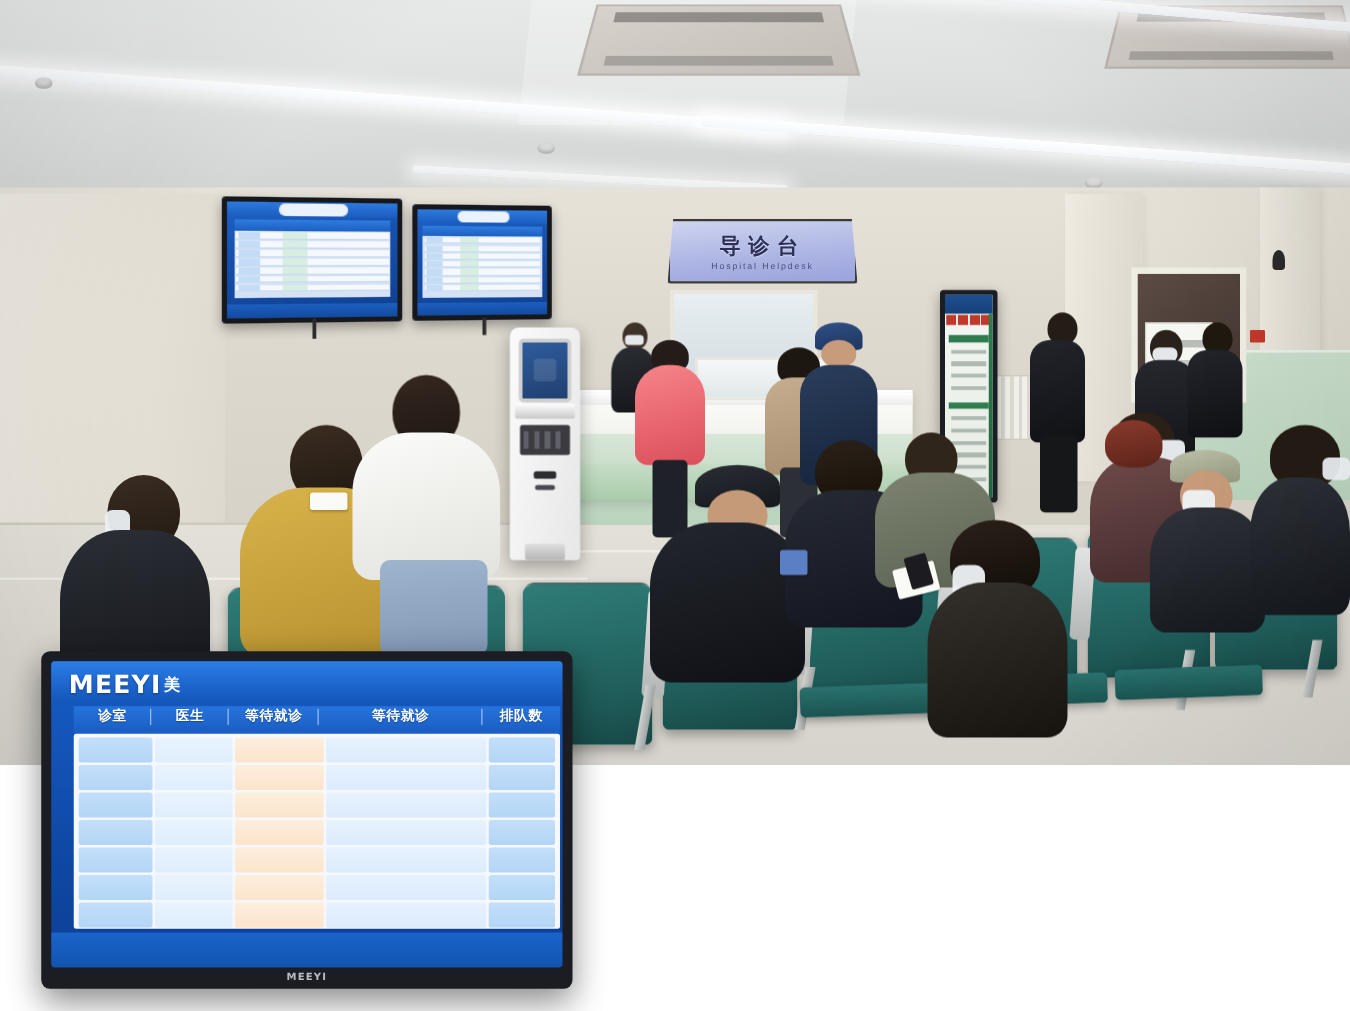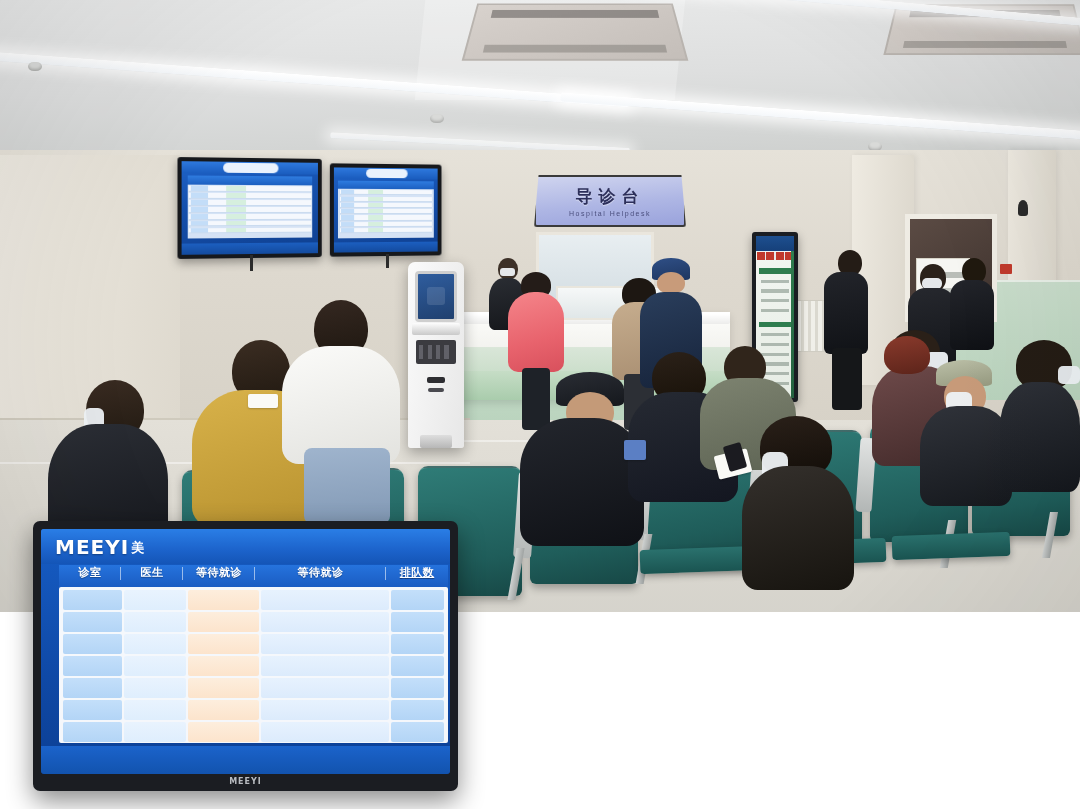--- a/index.html
+++ b/index.html
@@ -510,21 +510,21 @@
           <span class="m">MEEYI</span>
           <span class="cnmark">美</span>
         </div>
       </div>
 
       <div class="ins-colhdr">
         <div class="ch" style="width:62px;">诊室</div>
         <div class="ch" style="width:62px;">医生</div>
         <div class="ch" style="width:72px;">等待就诊</div>
         <div class="ch" style="width:131px;">等待就诊</div>
-        <div class="ch" style="width:62px;text-decoration:underline;">排队数</div>
+        <div class="ch" style="width:62px;">排队数</div>
       </div>
 
       <div class="ins-table">
         <div class="ins-row">
           <div class="cell c-room" style="width:60px;"></div>
           <div class="cell c-doc" style="width:62px;"></div>
           <div class="cell c-now" style="width:72px;"></div>
           <div class="cell c-wait" style="width:129px;"></div>
           <div class="cell c-queue" style="width:54px;"></div>
         </div>

